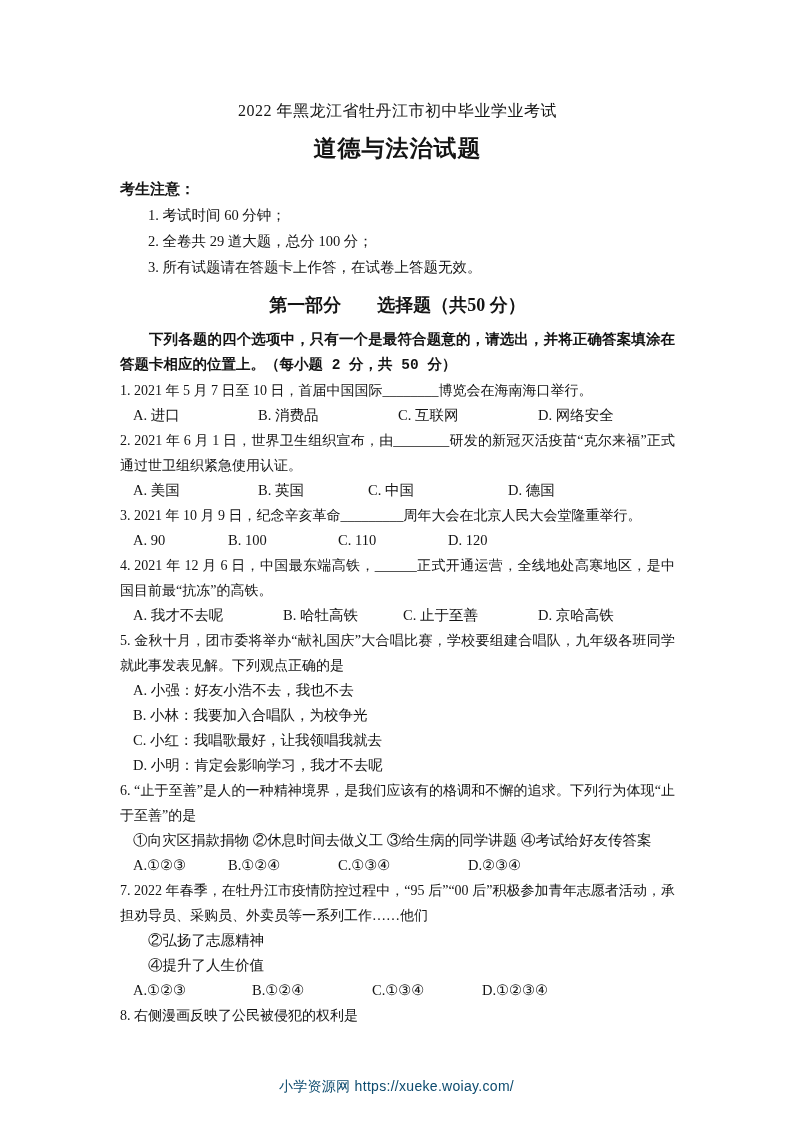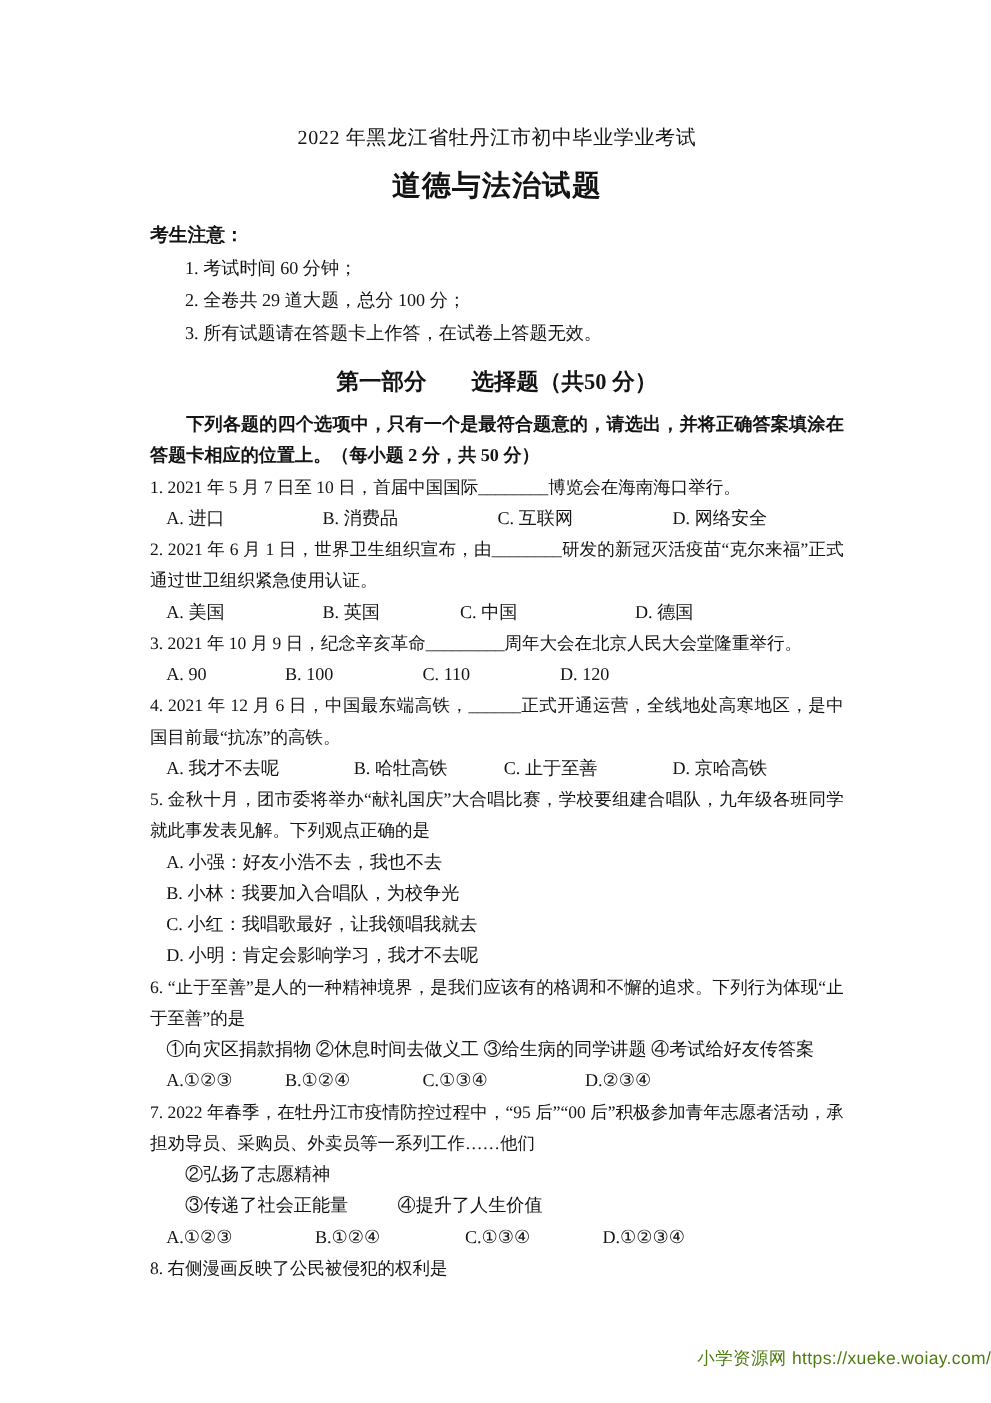--- a/index.html
+++ b/index.html
@@ -44,20 +44,21 @@
     font-size: 18px;
     line-height: 30px;
     margin: 10px 0 8px 0;
   }
   .section-intro {
     font-weight: 700;
     font-size: 14.5px;
     line-height: 25px;
     text-indent: 2em;
     text-align: justify;
+    font-family: Liberation Mono, monospace;
   }
   .question { margin: 0; }
   .stem {
     font-size: 14px;
     line-height: 25px;
     text-align: justify;
   }
   .opts-row {
     display: flex;
     padding-left: 13px;
@@ -90,23 +91,23 @@
   .w125 { width: 125px; }
   .w130 { width: 130px; }
   .w135 { width: 135px; }
   .w140 { width: 140px; }
   .w150 { width: 150px; }
   .w170 { width: 170px; }
   .footer {
     position: absolute;
     left: 0; right: 0;
     bottom: 26px;
-    text-align: right;
+    text-align: center;
     font-size: 14px;
-    color: #4d7c0f;
+    color: #0c4a6e;
     font-family: "Liberation Sans", "DejaVu Sans", sans-serif;
     letter-spacing: 0.3px;
   }
 </style>
 </head>
 <body>
 
 <div class="page">
 
   <div class="header-title">2022 年黑龙江省牡丹江市初中毕业学业考试</div>
@@ -180,21 +181,20 @@
       <span class="opt">D.②③④</span>
     </div>
   </section>
 
   <section class="question">
     <p class="stem">7. 2022 年春季，在牡丹江市疫情防控过程中，“95 后”“00 后”积极参加青年志愿者活动，承担劝导员、采购员、外卖员等一系列工作……他们</p>
     <div class="items-row">
       <span class="opt">②弘扬了志愿精神</span>
     </div>
     <div class="items-row">
-      <span class="opt w170">③传递了社会正能量</span>
       <span class="opt">④提升了人生价值</span>
     </div>
     <div class="opts-row">
       <span class="opt w119">A.①②③</span>
       <span class="opt w120">B.①②④</span>
       <span class="opt w110">C.①③④</span>
       <span class="opt">D.①②③④</span>
     </div>
   </section>
 

